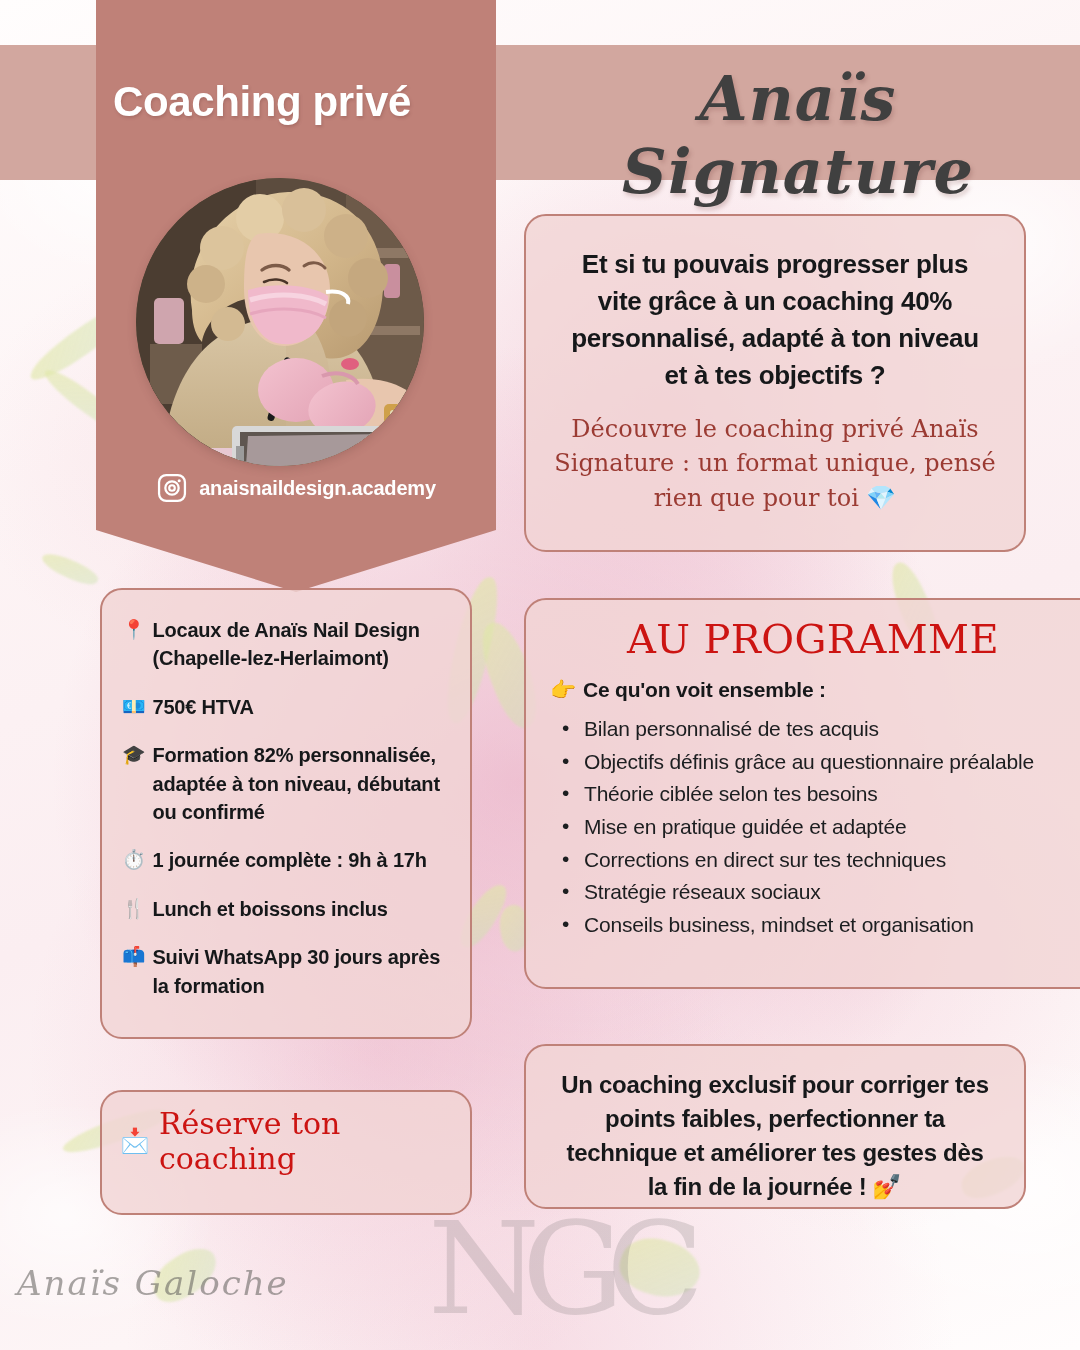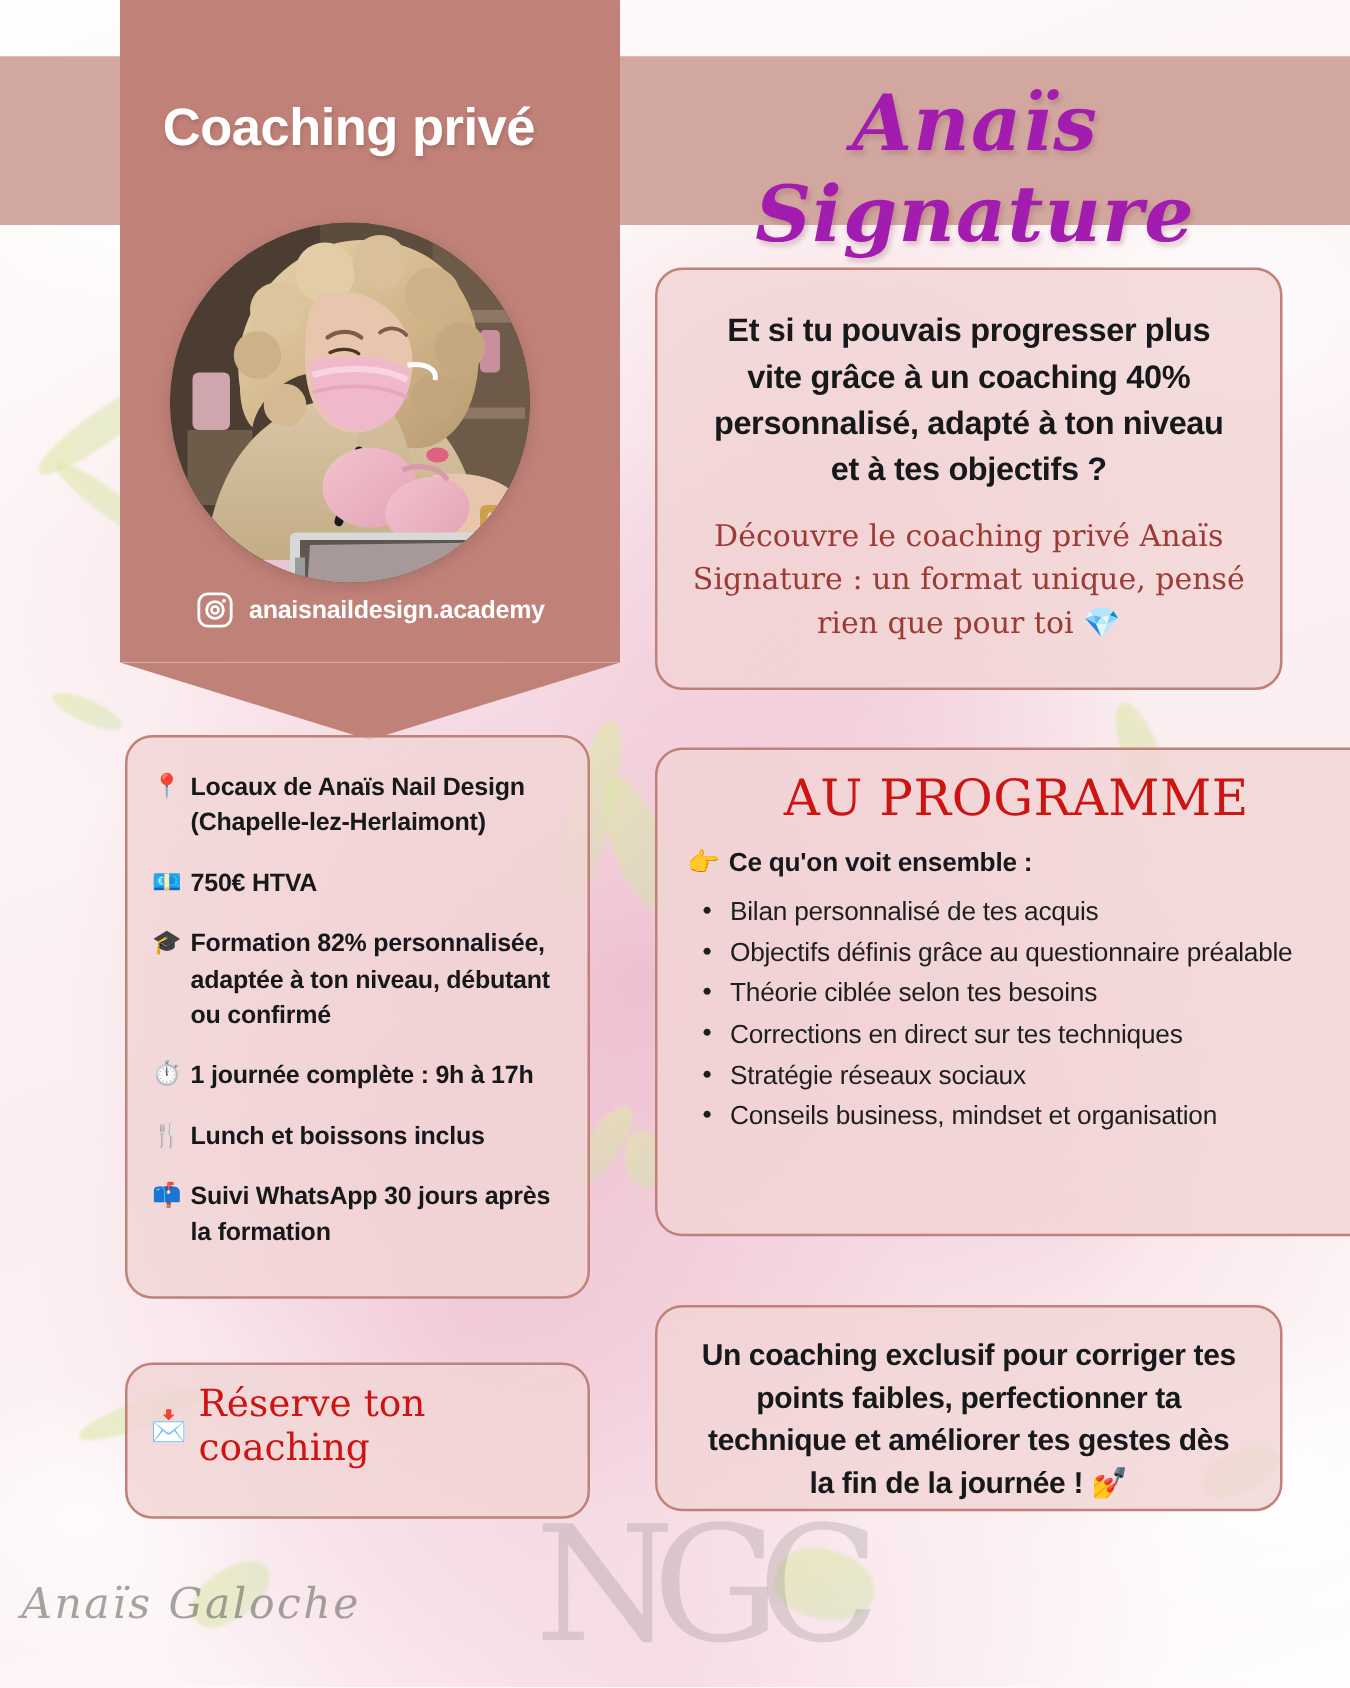--- a/index.html
+++ b/index.html
@@ -68,31 +68,31 @@
     background:#bf8178;
   }
   .band-v-point {
     position:absolute; left:96px; top:530px; width:400px; height:62px;
     background:#bf8178;
     clip-path:polygon(0 0, 100% 0, 50% 100%);
   }
 
   .hdr-title {
     position:absolute; left:96px; top:78px; width:332px;
-    text-align:right;
+    text-align:center;
     font-size:42px; font-weight:bold; color:#ffffff;
     letter-spacing:-0.4px;
     text-shadow:1px 2px 3px rgba(120,70,65,0.30);
   }
   .hdr-script {
-    position:absolute; left:500px; top:62px; width:560px;
+    position:absolute; left:518px; top:62px; width:560px;
     text-align:center;
     font-family:"DejaVu Serif", serif;
     font-style:italic; font-weight:bold;
-    font-size:62px; color:#a21caf;
+    font-size:62px; color:#404040;
     letter-spacing:1px;
     text-shadow:2px 3px 4px rgba(130,80,75,0.28);
   }
 
   
   .photo {
     position:absolute; left:136px; top:178px; width:288px; height:288px;
     border-radius:50%;
     overflow:hidden;
     background:#6b5a4a;
@@ -370,20 +370,21 @@
   <div class="card" id="card-prog">
     <div class="prog-title">AU PROGRAMME</div>
     <div class="prog-sub">
       <span>👉</span>
       <span>Ce qu'on voit ensemble :</span>
     </div>
     <ul class="prog-bullets">
       <li>Bilan personnalisé de tes acquis</li>
       <li>Objectifs définis grâce au questionnaire préalable</li>
       <li>Théorie ciblée selon tes besoins</li>
+      <li>Mise en pratique guidée et adaptée</li>
       <li>Corrections en direct sur tes techniques</li>
       <li>Stratégie réseaux sociaux</li>
       <li>Conseils business, mindset et organisation</li>
     </ul>
   </div>
 
   <div class="card" id="card-promise">
     <div class="promise">Un coaching exclusif pour corriger tes points faibles, perfectionner ta technique et améliorer tes gestes dès la fin de la journée ! 💅</div>
   </div>
 

